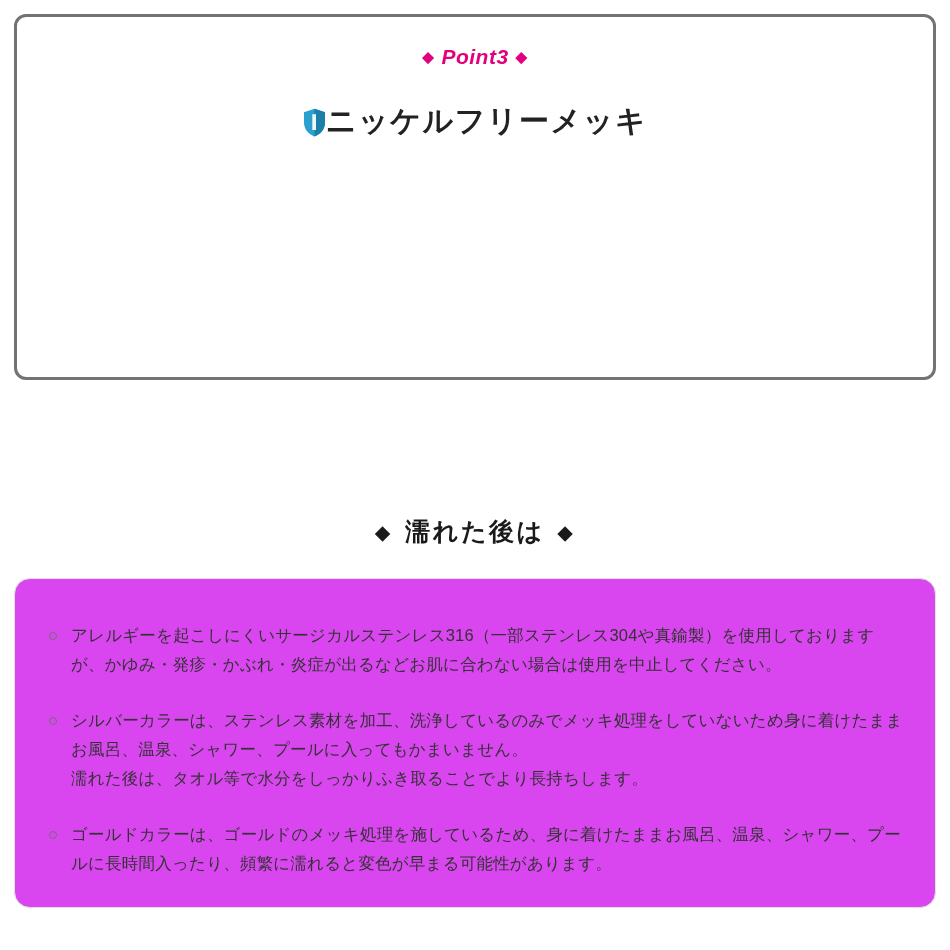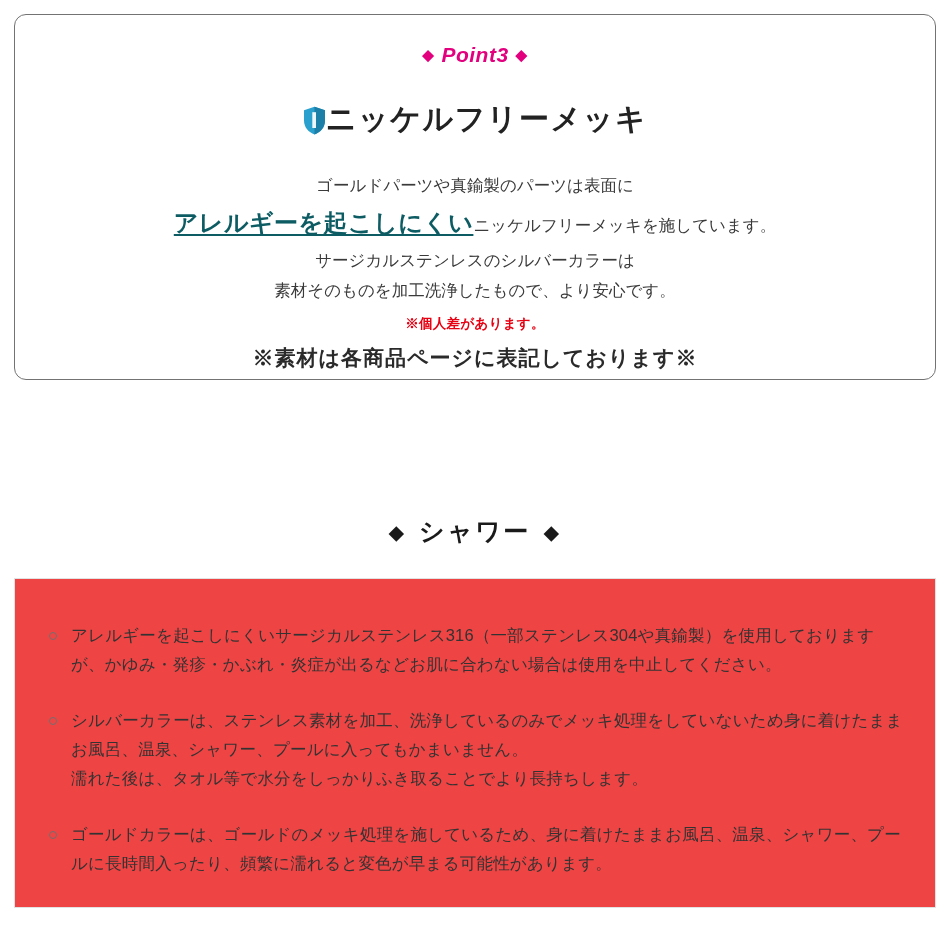--- a/index.html
+++ b/index.html
@@ -23,21 +23,21 @@
   }
 
   
   .card {
     position: absolute;
     left: 14px;
     top: 14px;
     width: 922px;
     height: 366px;
     background: #ffffff;
-    border: 1px solid #737373;
+    border: 3px solid #737373;
     border-radius: 12px;
   }
 
   .point-label {
     margin-top: 28px;
     text-align: center;
     color: #e3007f;
     font-weight: bold;
     font-style: italic;
     font-size: 21px;
@@ -120,23 +120,23 @@
     vertical-align: 1px;
   }
 
   
   .notes-card {
     position: absolute;
     left: 14px;
     top: 578px;
     width: 922px;
     height: 330px;
-    background: #ef4444;
+    background: #d946ef;
     border: 1px solid #e2e2e2;
-    border-radius: 0;
+    border-radius: 16px;
     padding: 42px 30px 0 30px;
   }
   .notes-list {
     margin: 0;
     padding: 0;
     list-style: none;
   }
   .notes-list li {
     position: relative;
     padding-left: 26px;
@@ -173,32 +173,24 @@
       <span class="shield-icon">
         <svg width="23" height="29" viewBox="0 0 23 29" xmlns="http://www.w3.org/2000/svg">
           <path d="M11.5 0.8 L22 4.3 V14.5 C22 21.5 17.4 26.4 11.5 28.4 C5.6 26.4 1 21.5 1 14.5 V4.3 Z" fill="#2aa0cf"></path>
           <path d="M11.5 0.8 L22 4.3 V14.5 C22 21.5 17.4 26.4 11.5 28.4 Z" fill="#1b7fa8"></path>
           <path d="M9.3 6.2 L13.0 6.2 L13.0 22.0 L9.3 22.0 Z" fill="#ffffff" opacity="0.92"></path>
         </svg>
       </span>
       <span>ニッケルフリーメッキ</span>
     </div>
 
-    <div class="card-body">
-      <div>ゴールドパーツや真鍮製のパーツは表面に</div>
-      <div class="line2"><span class="emph-underline">アレルギーを起こしにくい</span><span>ニッケルフリーメッキを施しています。</span></div>
-      <div>サージカルステンレスのシルバーカラーは</div>
-      <div>素材そのものを加工洗浄したもので、より安心です。</div>
-      <div class="note-red">※個人差があります。</div>
-      <div class="note-strong">※素材は各商品ページに表記しております※</div>
-    </div>
   </div>
 
   <div class="section-title">
-    <span class="dia">◆</span><span>シャワー</span><span class="dia">◆</span>
+    <span class="dia">◆</span><span>濡れた後は</span><span class="dia">◆</span>
   </div>
 
   <div class="notes-card">
     <ul class="notes-list">
       <li>アレルギーを起こしにくいサージカルステンレス316（一部ステンレス304や真鍮製）を使用しておりますが、かゆみ・発疹・かぶれ・炎症が出るなどお肌に合わない場合は使用を中止してください。</li>
       <li style="white-space:pre-line;">シルバーカラーは、ステンレス素材を加工、洗浄しているのみでメッキ処理をしていないため身に着けたままお風呂、温泉、シャワー、プールに入ってもかまいません。
 濡れた後は、タオル等で水分をしっかりふき取ることでより長持ちします。</li>
       <li>ゴールドカラーは、ゴールドのメッキ処理を施しているため、身に着けたままお風呂、温泉、シャワー、プールに長時間入ったり、頻繁に濡れると変色が早まる可能性があります。</li>
     </ul>
   </div>

